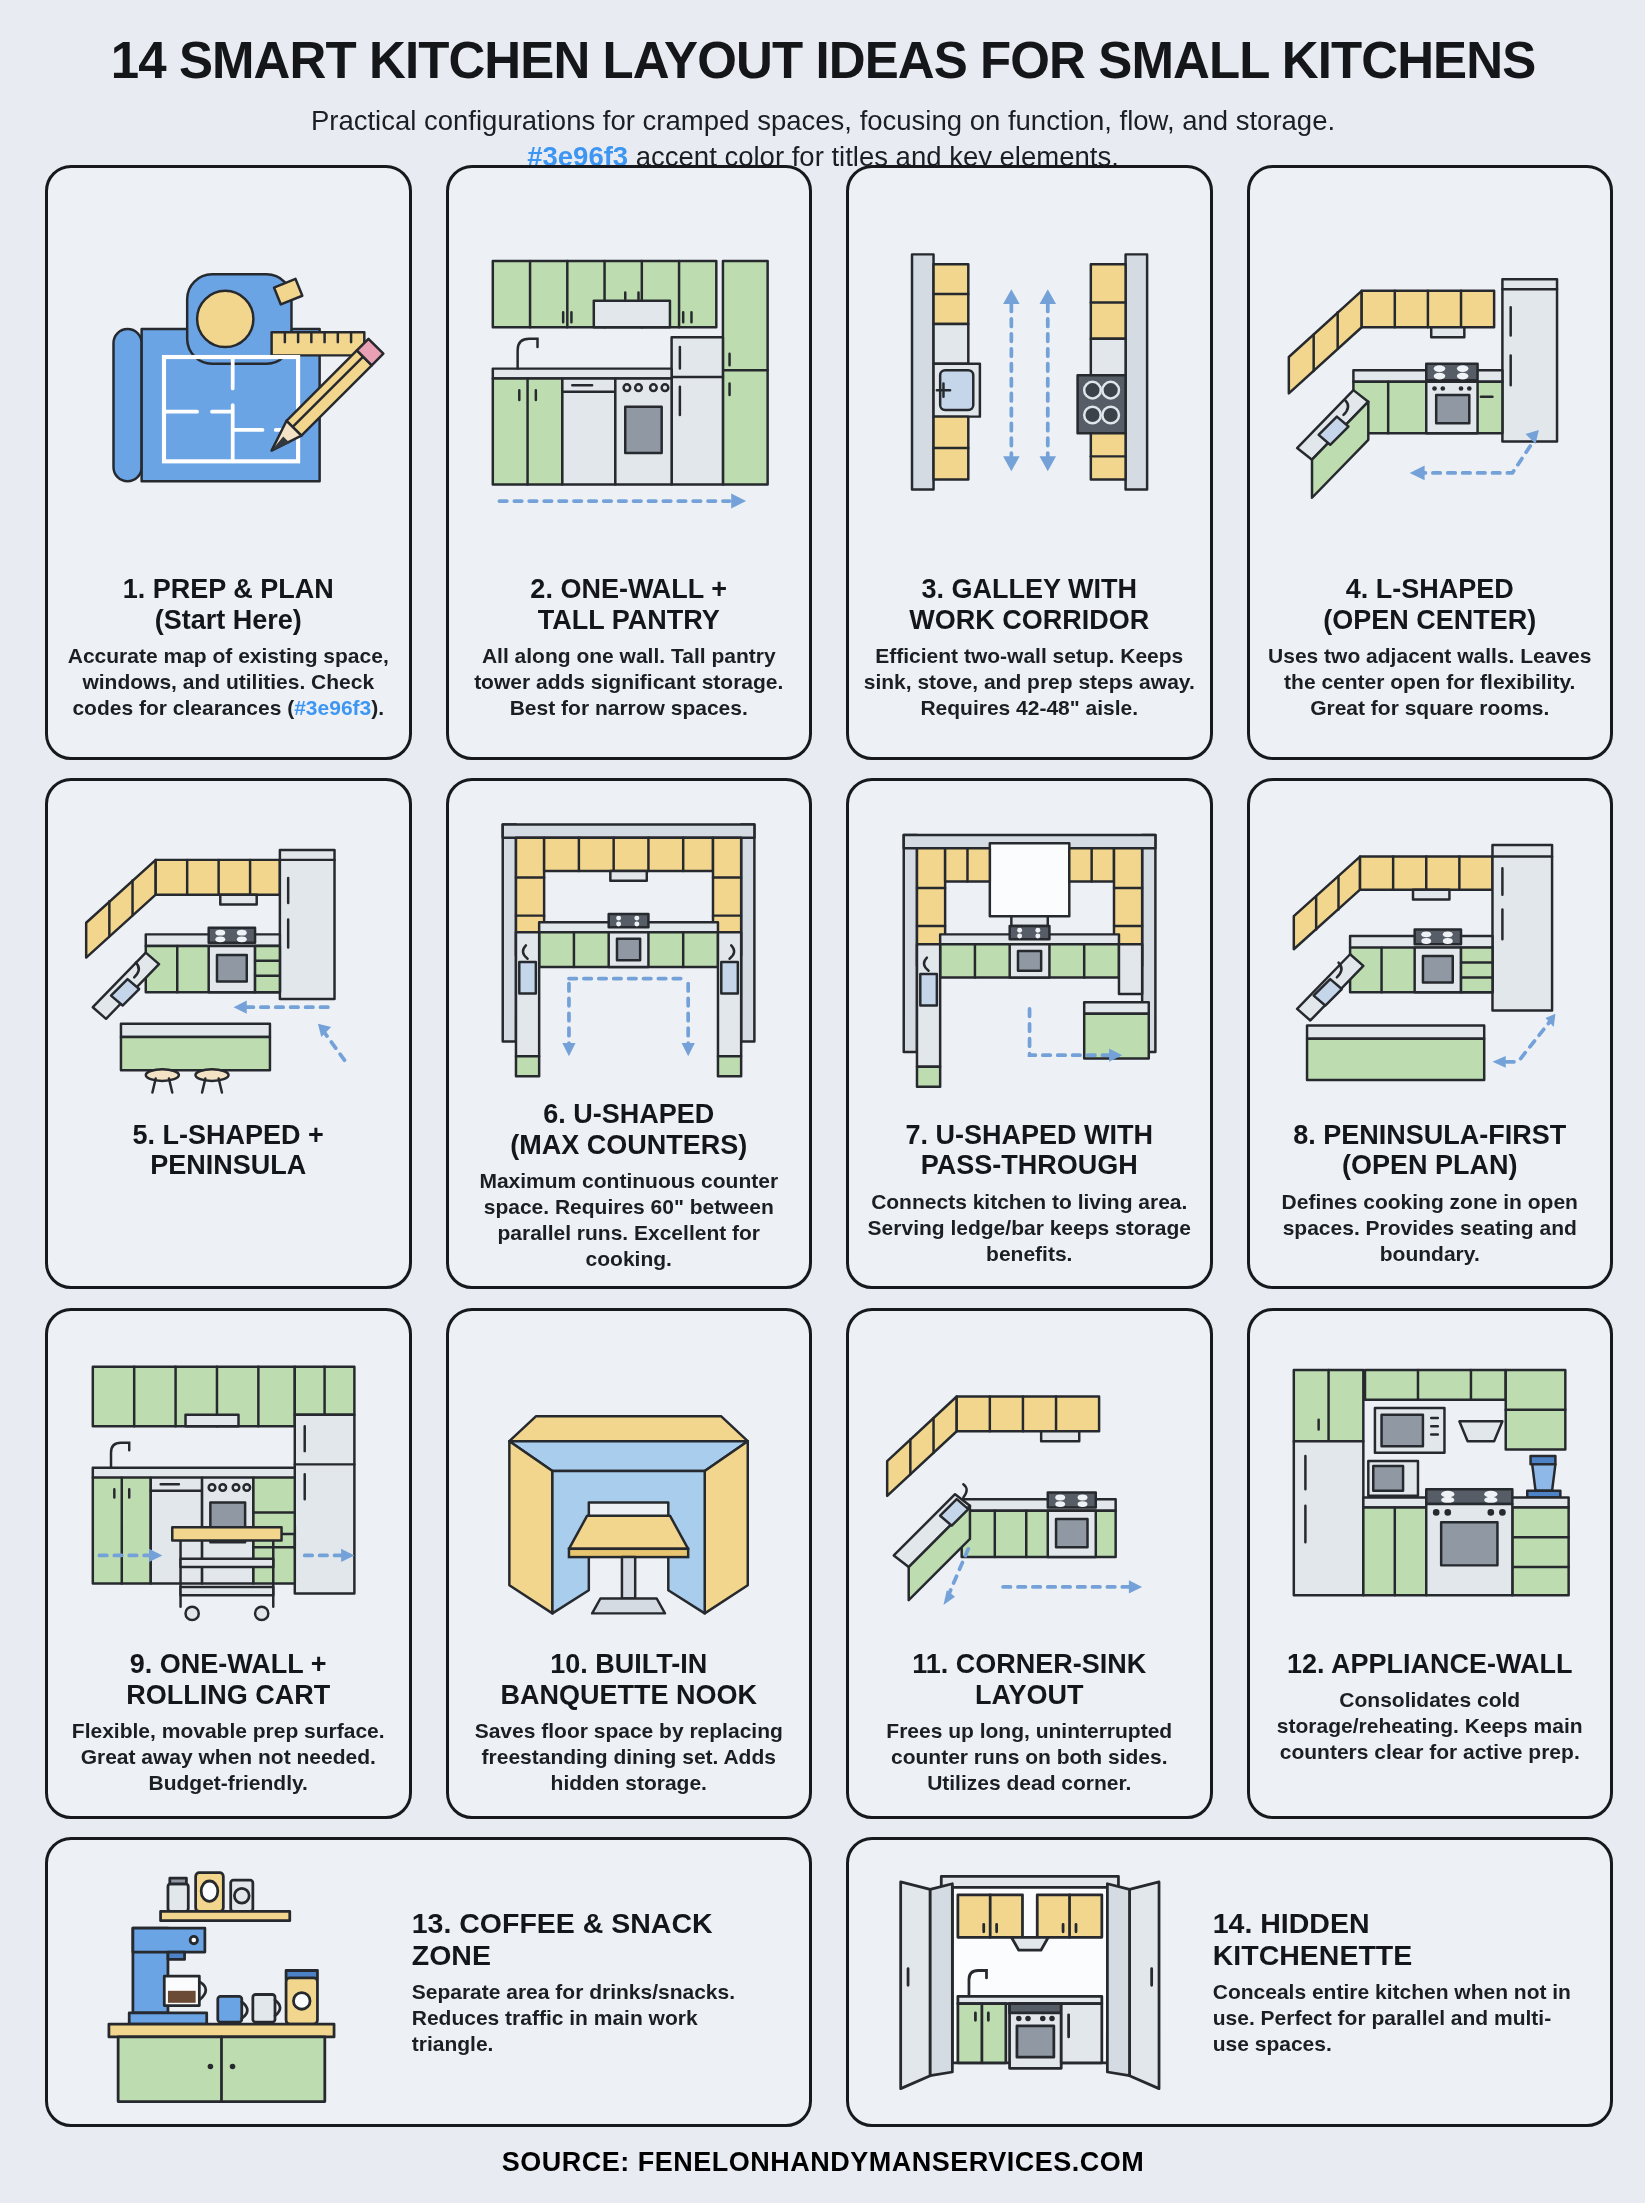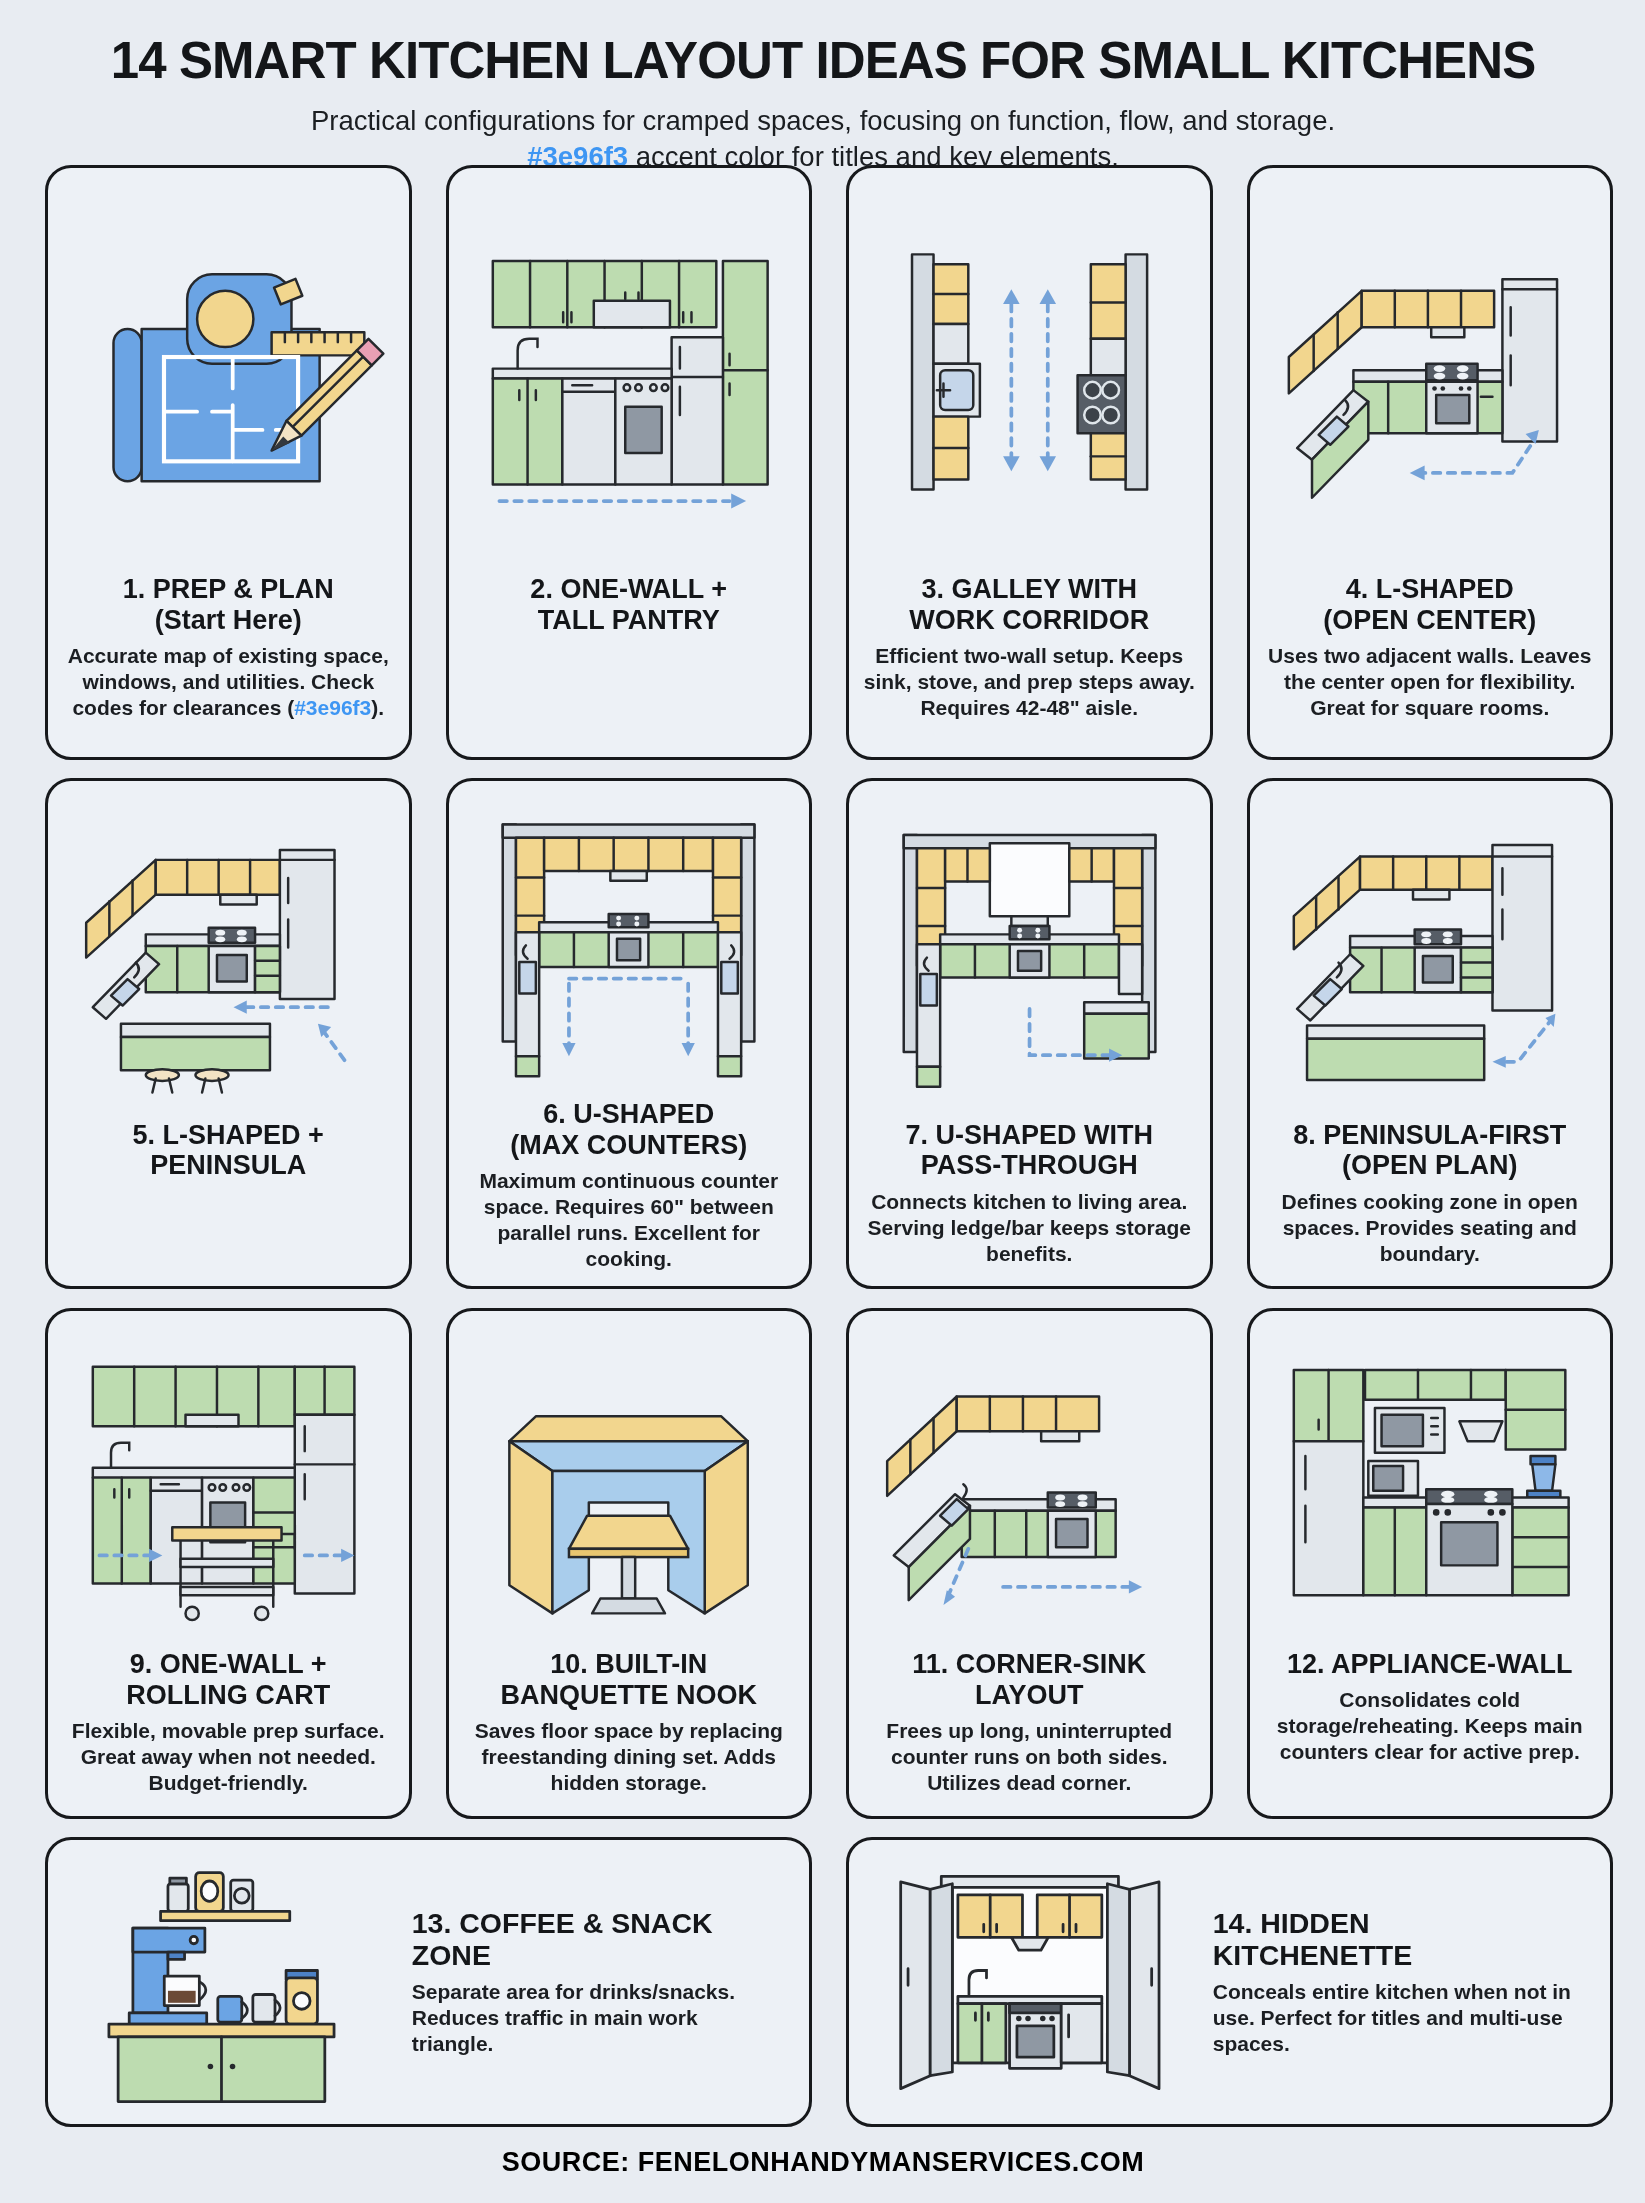--- a/index.html
+++ b/index.html
@@ -119,20 +119,21 @@
         <circle class="ln" cx="230" cy="189" r="4"></circle>
           <circle class="ln" cx="244" cy="189" r="4"></circle>
         <rect x="196" y="212" width="44" height="56" class="gm"></rect>
         <path class="ln" d="M66,166 v-22 q0,-14 14,-14 h10 v10"></path>
         <path class="dash" d="M44,326 L322,326"></path>
         <polygon points="342,326 324,317 324,335" class="ar"></polygon>
       </svg>
     </div>
     <div class="card-title">2. ONE-WALL +
 TALL PANTRY</div>
+    <div class="card-body">All along one wall. Tall pantry tower adds significant storage. Best for narrow spaces.</div>
   </div>
 
   <div class="card row1">
     <div class="illo">
       <svg viewBox="0 0 400 345" preserveAspectRatio="xMidYMid meet">
         <rect x="58" y="28" width="26" height="284" class="wall"></rect>
         <rect x="316" y="28" width="26" height="284" class="wall"></rect>
         <rect x="84" y="40" width="42" height="72" class="y"></rect>
           <path class="ln" d="M84,76 h42"></path>
         <rect x="84" y="112" width="42" height="48" class="gr"></rect>
@@ -559,20 +560,20 @@
         <polygon points="30,26 62,34 62,236 30,250" class="gr"></polygon>
         <polygon points="62,34 86,28 86,232 62,236" class="wall"></polygon>
         <polygon points="310,26 278,34 278,236 310,250" class="gr"></polygon>
         <polygon points="278,34 254,28 254,232 278,236" class="wall"></polygon>
         <path class="ln" d="M38,120 v18 M302,120 v18"></path>
       </svg>
     </div>
     <div class="wide-text">
       <div class="card-title">14. HIDDEN
 KITCHENETTE</div>
-      <div class="card-body">Conceals entire kitchen when not in use. Perfect for titles and multi-use spaces.</div>
+      <div class="card-body">Conceals entire kitchen when not in use. Perfect for parallel and multi-use spaces.</div>
     </div>
   </div>
 
 </div>
 
 <div class="footer">SOURCE: FENELONHANDYMANSERVICES.COM</div>
 
 
 </body></html>

